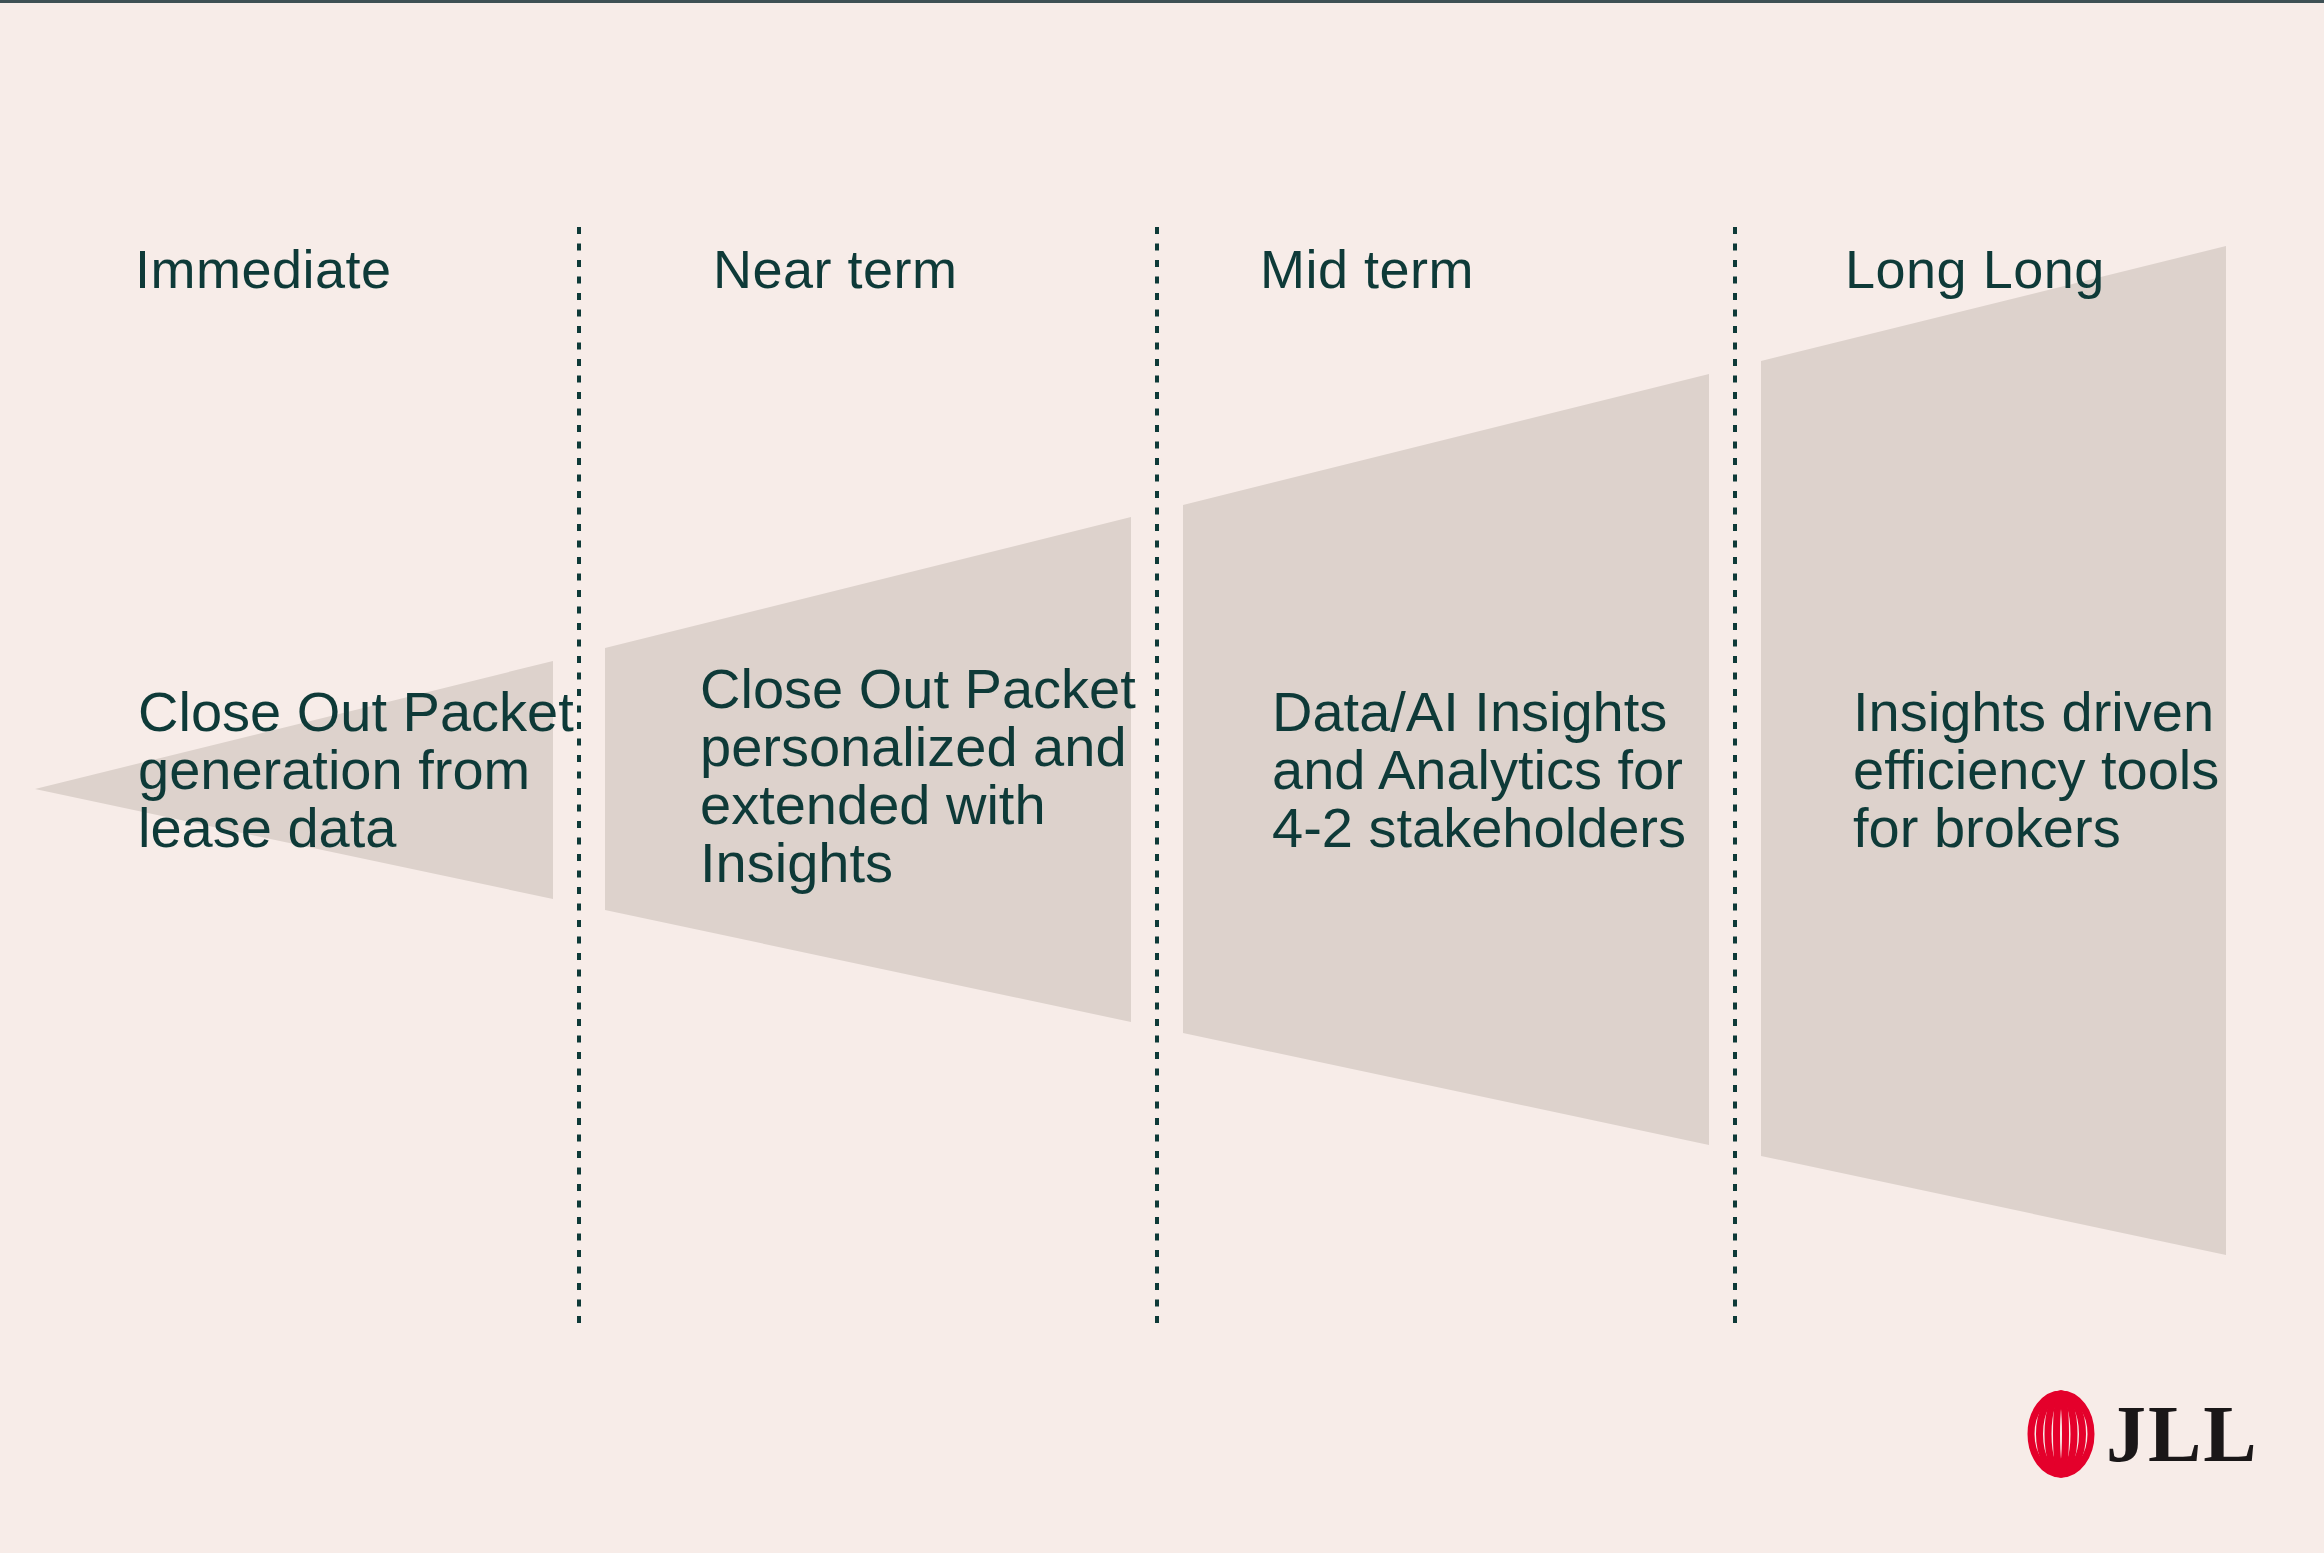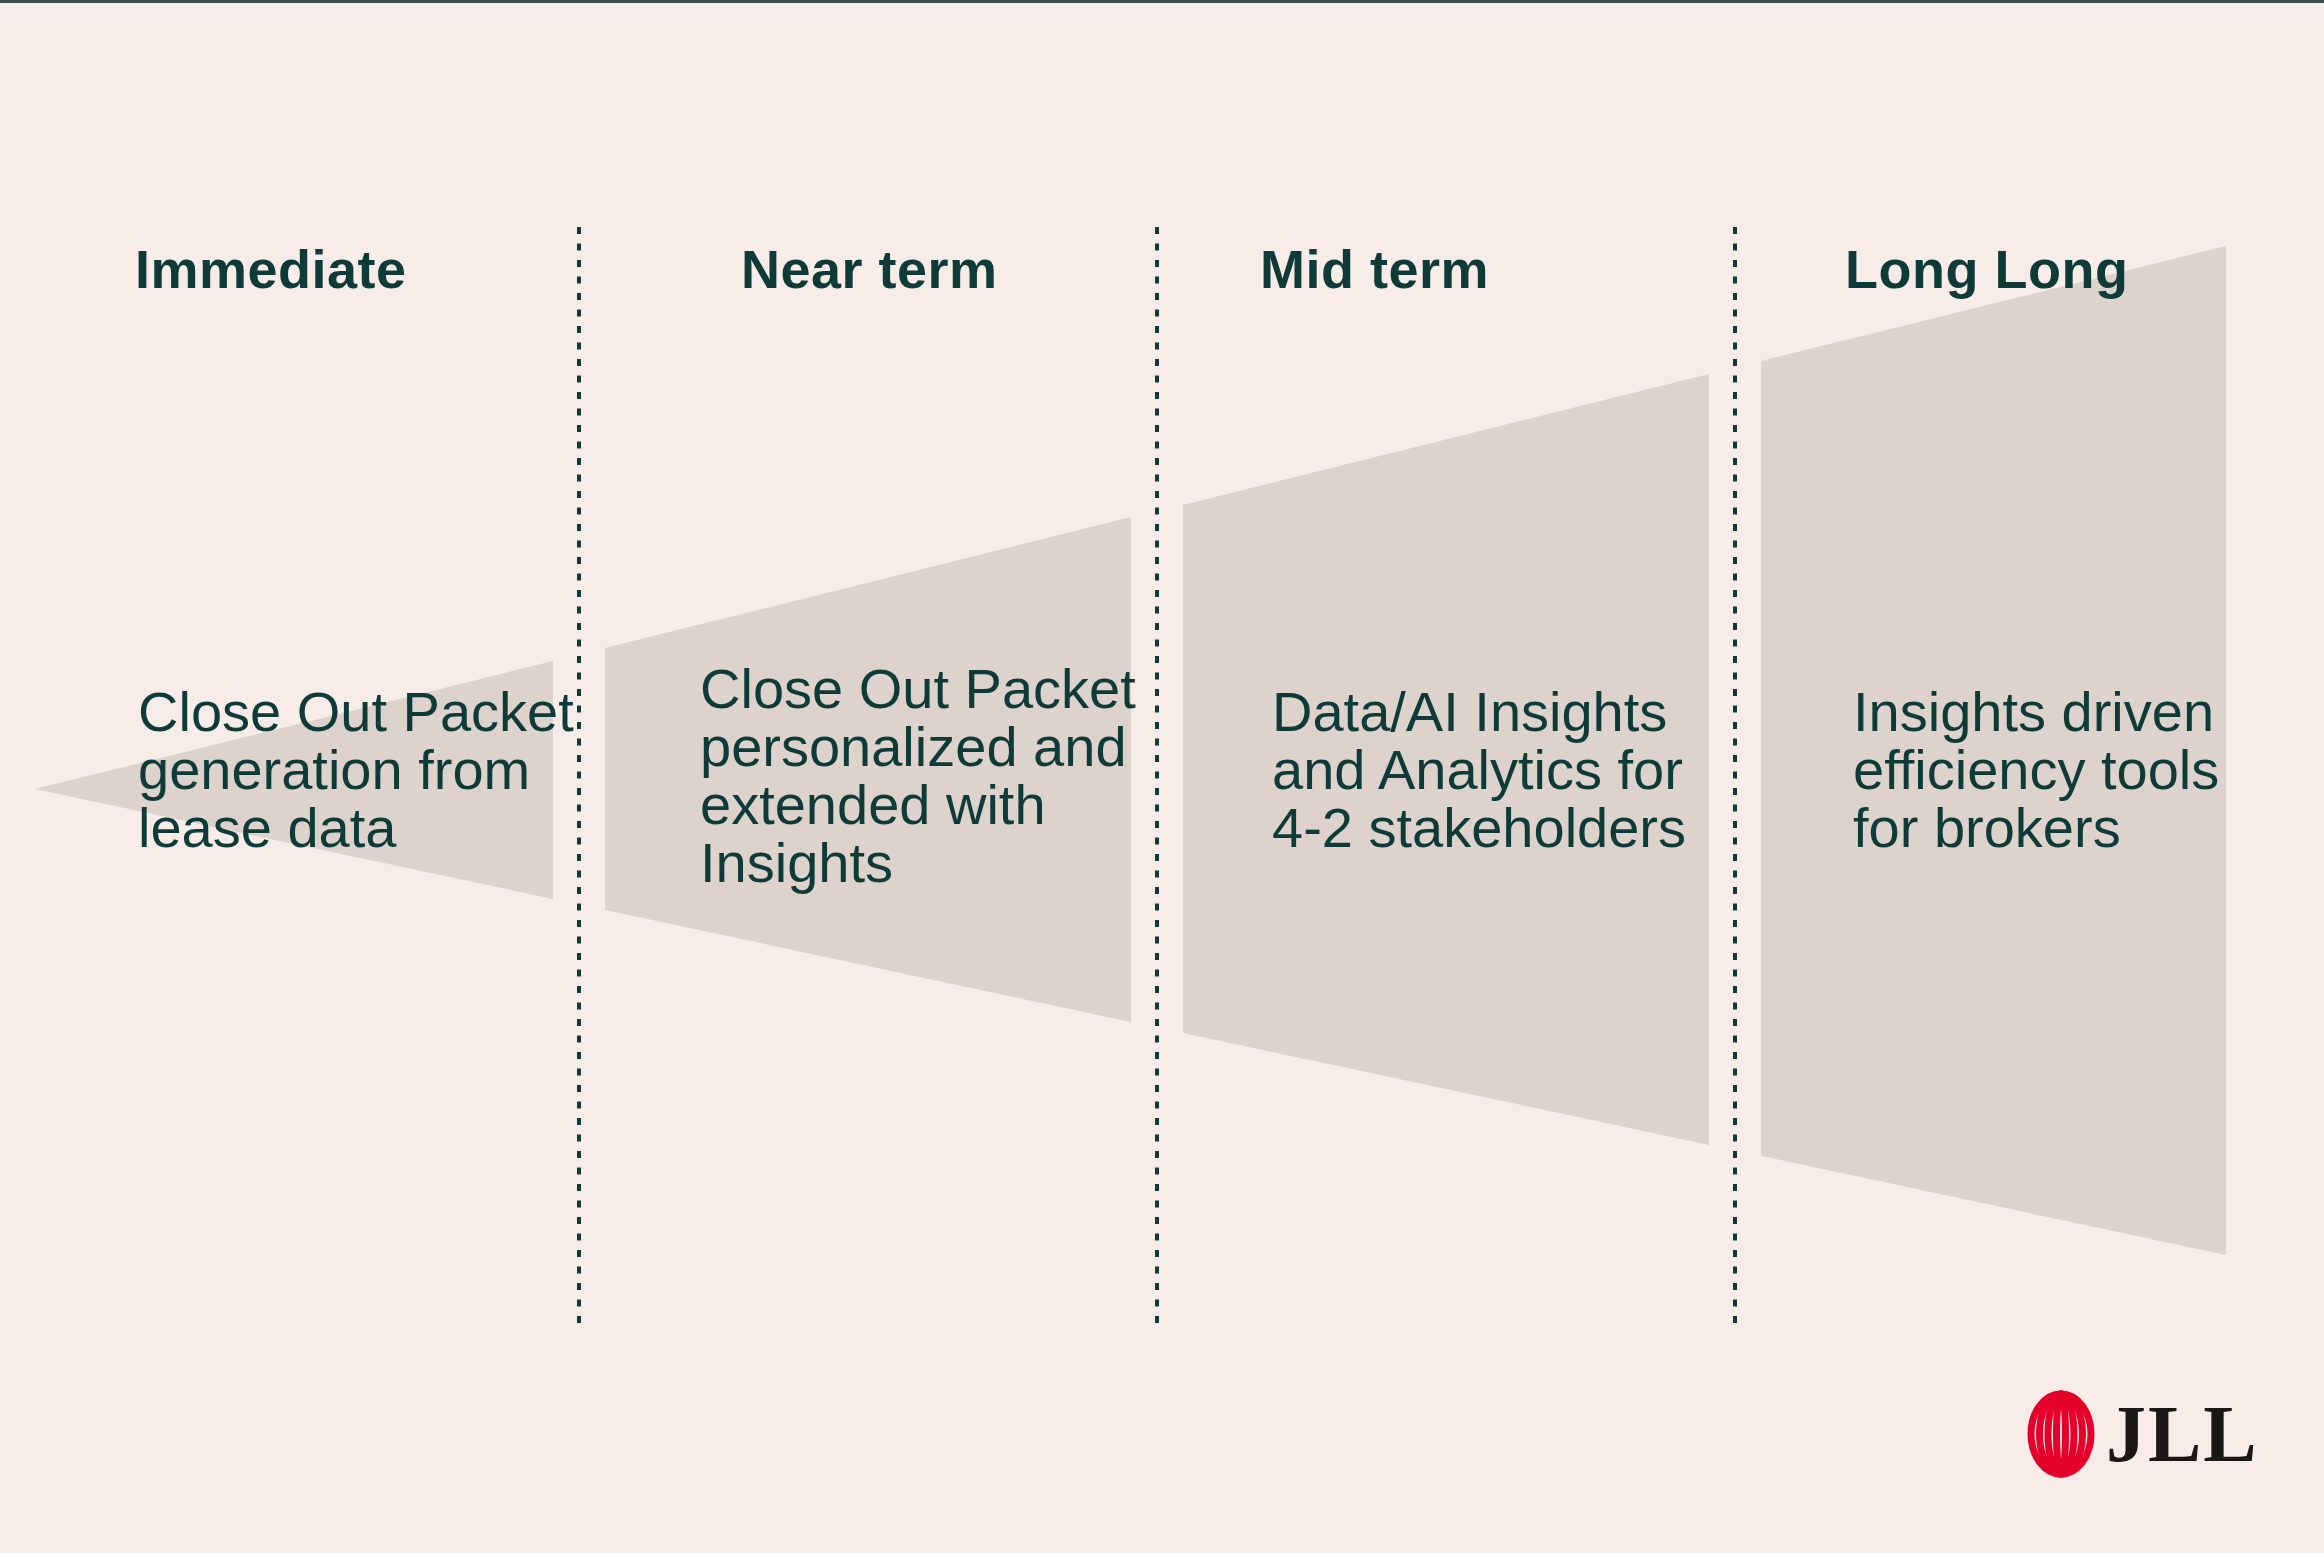--- a/index.html
+++ b/index.html
@@ -29,21 +29,21 @@
   .bg-svg line {
     stroke: #0e3a38;
     stroke-width: 4;
     stroke-dasharray: 7 9.5;
   }
 
   .col-header {
     position: absolute;
     top: 238px;
     font-size: 54px;
-    font-weight: 700;
+    font-weight: 400;
     color: #0e3a38;
     letter-spacing: 0.5px;
     white-space: nowrap;
   }
 
   .col-desc {
     position: absolute;
     font-size: 56px;
     line-height: 58px;
     color: #0e3a38;
@@ -84,21 +84,21 @@
     <polygon points="35,789 553,661 553,899"></polygon>
     <polygon points="605,648 1131,517 1131,1022 605,910"></polygon>
     <polygon points="1183,505 1709,374 1709,1145 1183,1033"></polygon>
     <polygon points="1761,361 2226,246 2226,1255 1761,1156"></polygon>
     <line x1="579" y1="227" x2="579" y2="1324"></line>
     <line x1="1157" y1="227" x2="1157" y2="1324"></line>
     <line x1="1735" y1="227" x2="1735" y2="1324"></line>
   </svg>
 
   <div class="col-header" style="left:135px">Immediate</div>
-  <div class="col-header" style="left:741px">Near term</div>
+  <div class="col-header" style="left:713px">Near term</div>
   <div class="col-header" style="left:1260px">Mid term</div>
   <div class="col-header" style="left:1845px">Long Long</div>
 
   <div class="col-desc" style="left:138px; top:683px">Close Out Packet
 generation from
 lease data</div>
   <div class="col-desc" style="left:700px; top:660px">Close Out Packet
 personalized and
 extended with
 Insights</div>

